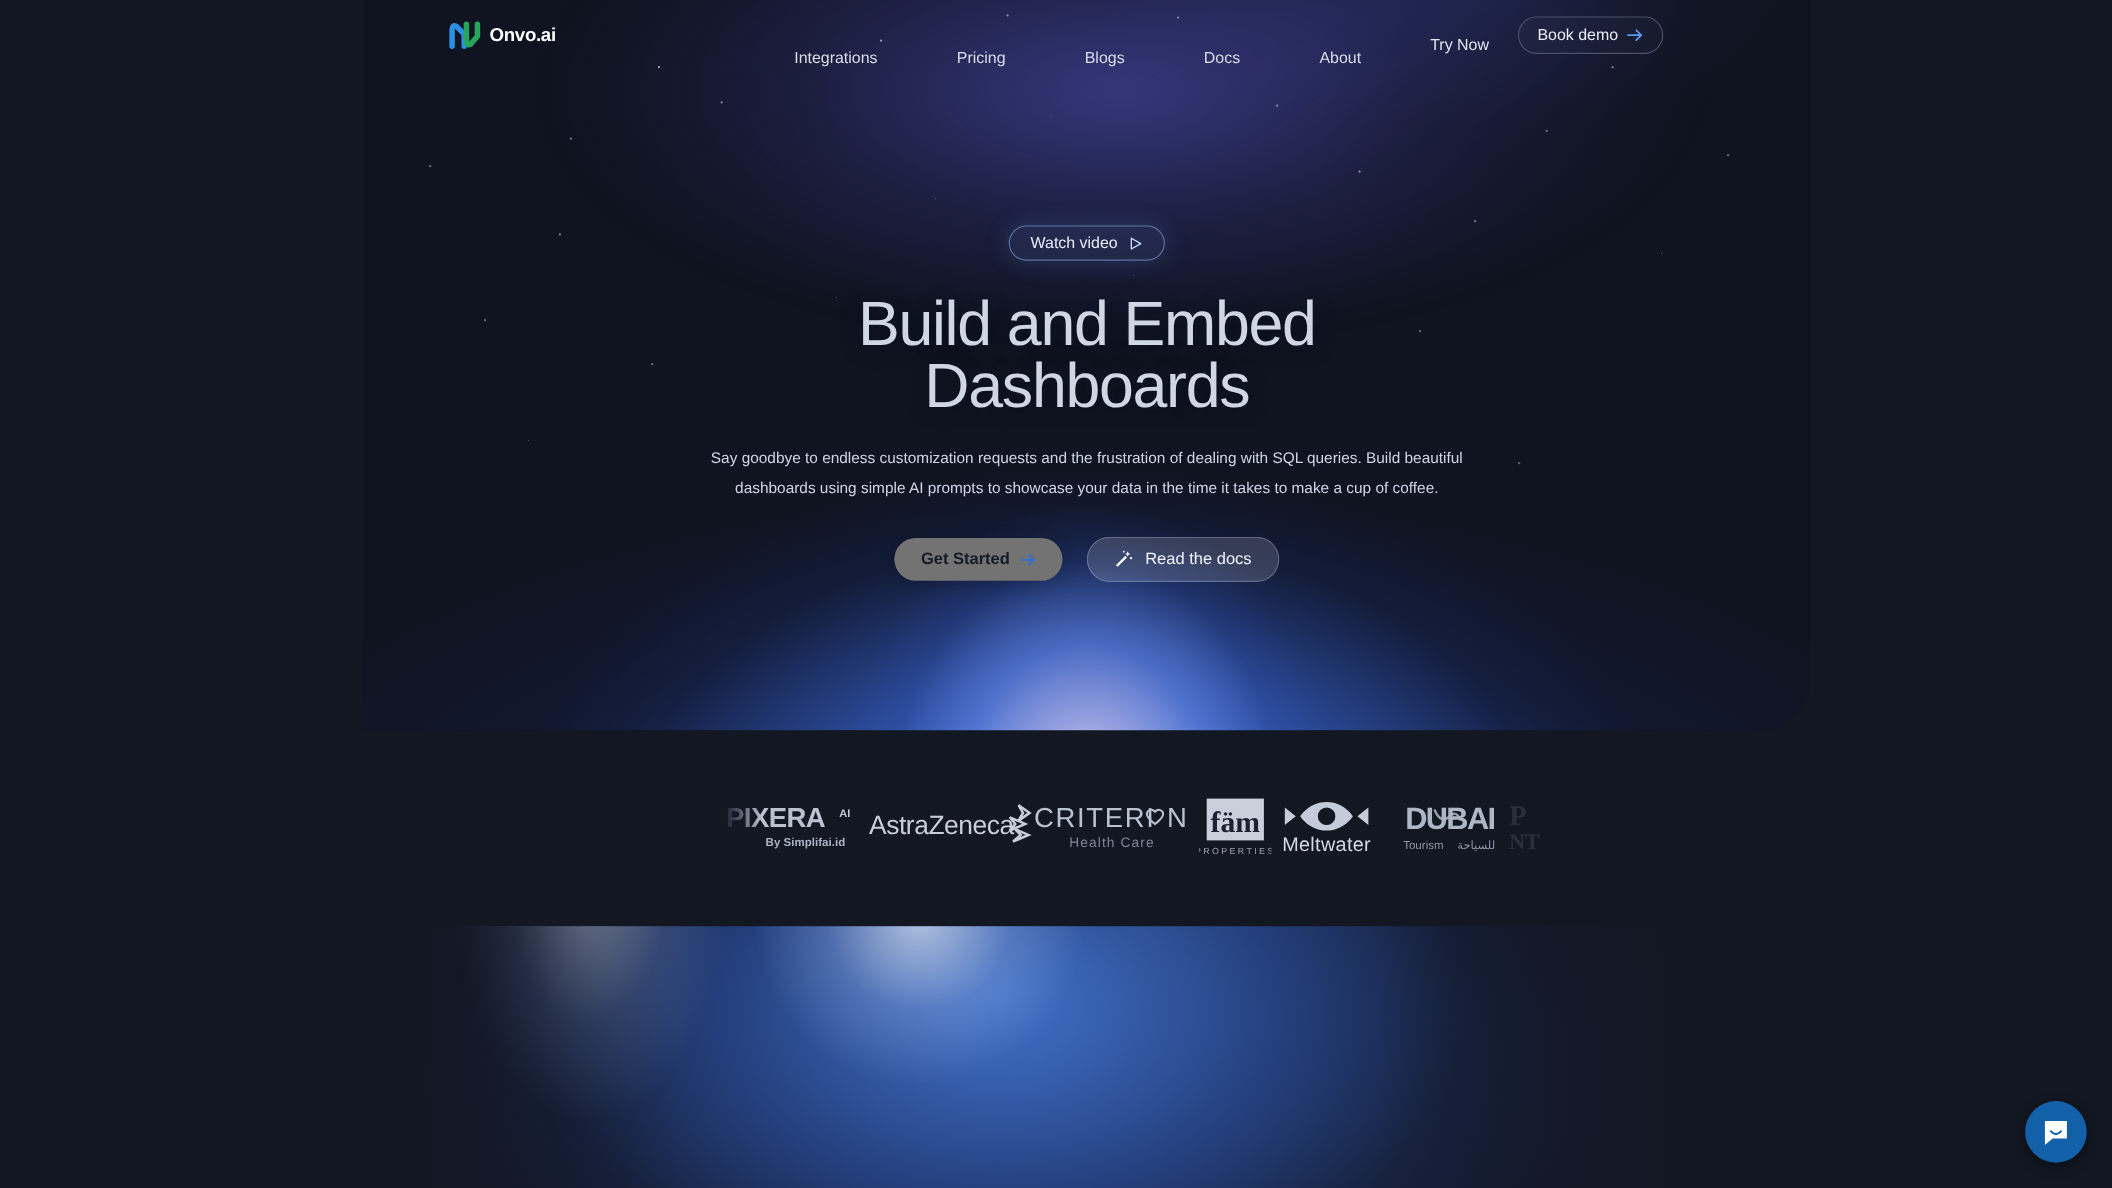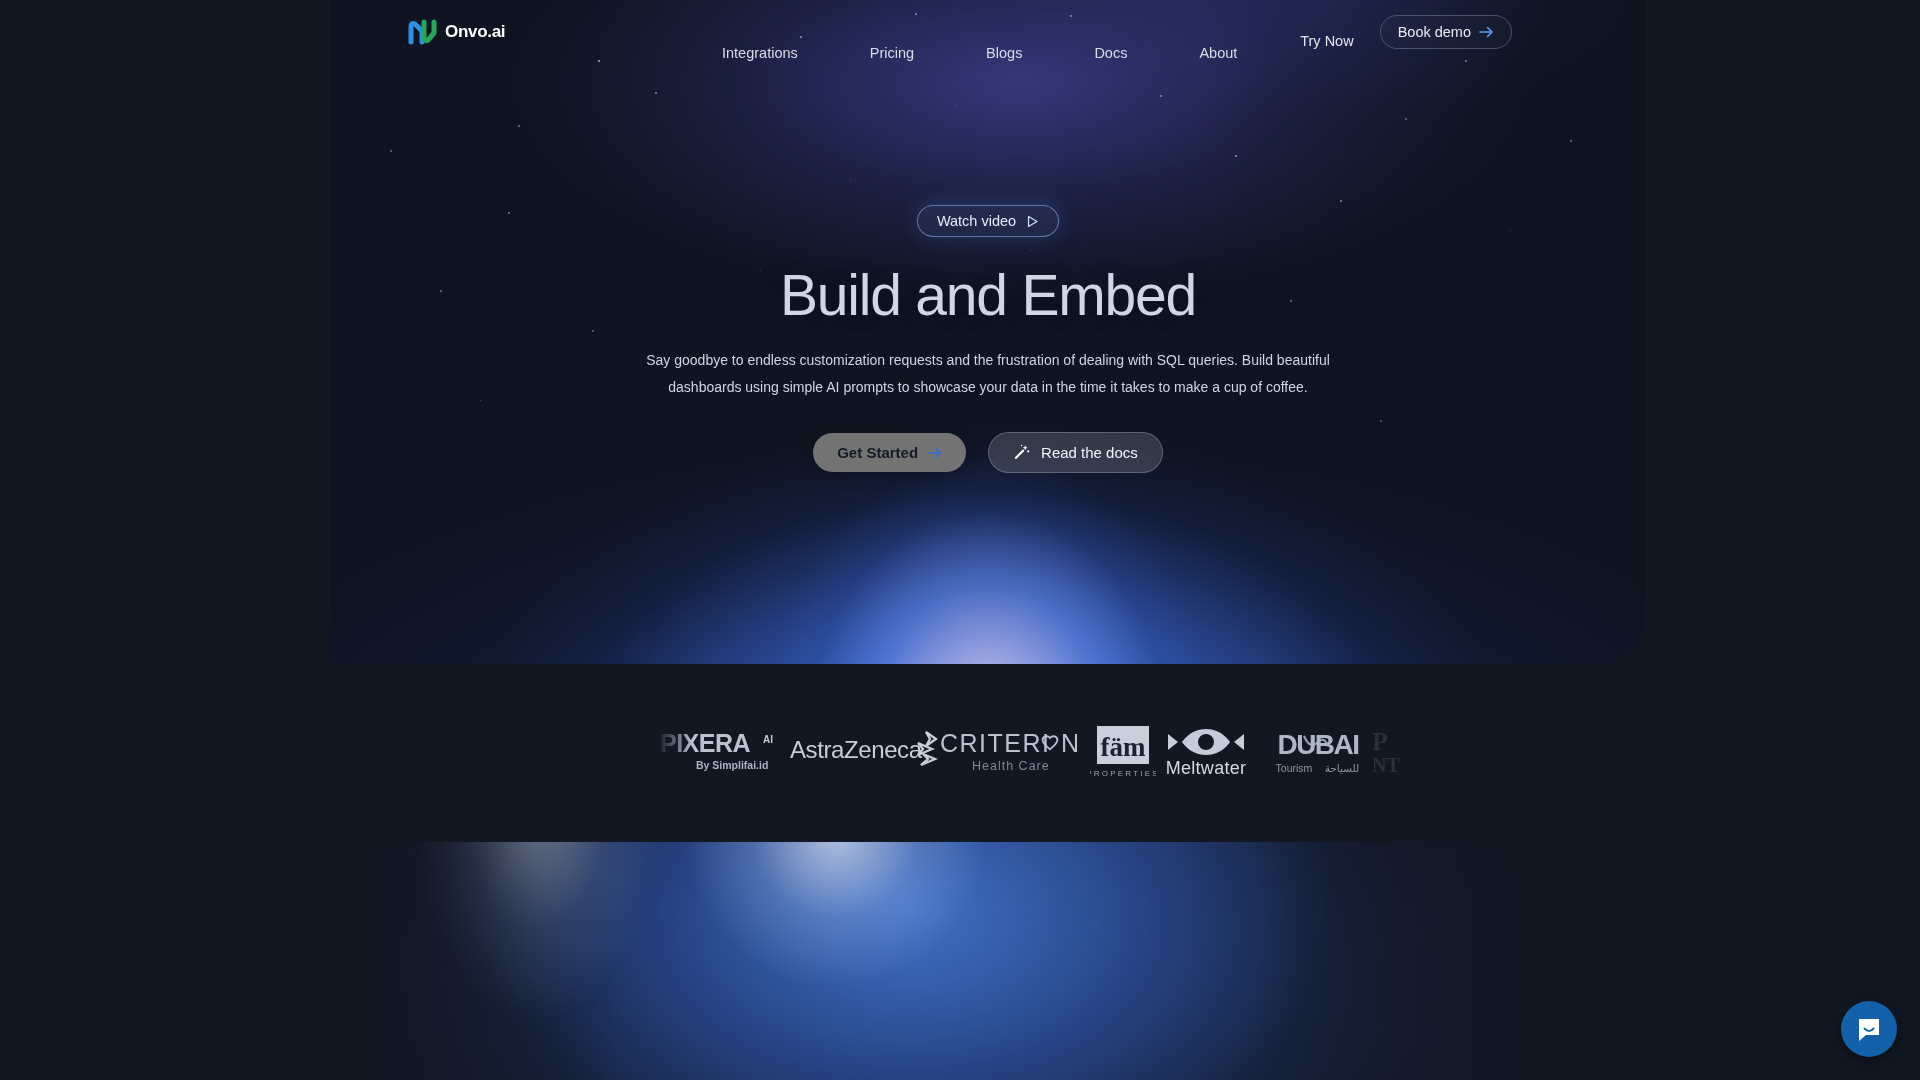--- a/index.html
+++ b/index.html
@@ -209,20 +209,21 @@
 
   <div class="watch-video">
     <span>Watch video</span>
     <svg class="play-tri" width="13" height="13" viewBox="0 0 13 13">
       <path d="M2.5 1.6 L11 6.5 L2.5 11.4 Z" fill="none" stroke="#cfe0ff" stroke-width="1.2" stroke-linejoin="round"></path>
     </svg>
   </div>
 
   <h1 class="headline">
     <span>Build and Embed</span><br>
+    <span>Dashboards</span>
   </h1>
 
   <p class="subtitle">Say goodbye to endless customization requests and the frustration of dealing with SQL queries. Build beautiful dashboards using simple AI prompts to showcase your data in the time it takes to make a cup of coffee.</p>
 
   <div class="cta-row">
     <div class="btn-primary">
       <span>Get Started</span>
       <svg width="15" height="12" viewBox="0 0 15 12">
         <path d="M1 6 H13 M8.5 1.5 L13 6 L8.5 10.5" stroke="#2f6fd8" stroke-width="1.7" fill="none" stroke-linecap="round" stroke-linejoin="round"></path>
       </svg>

